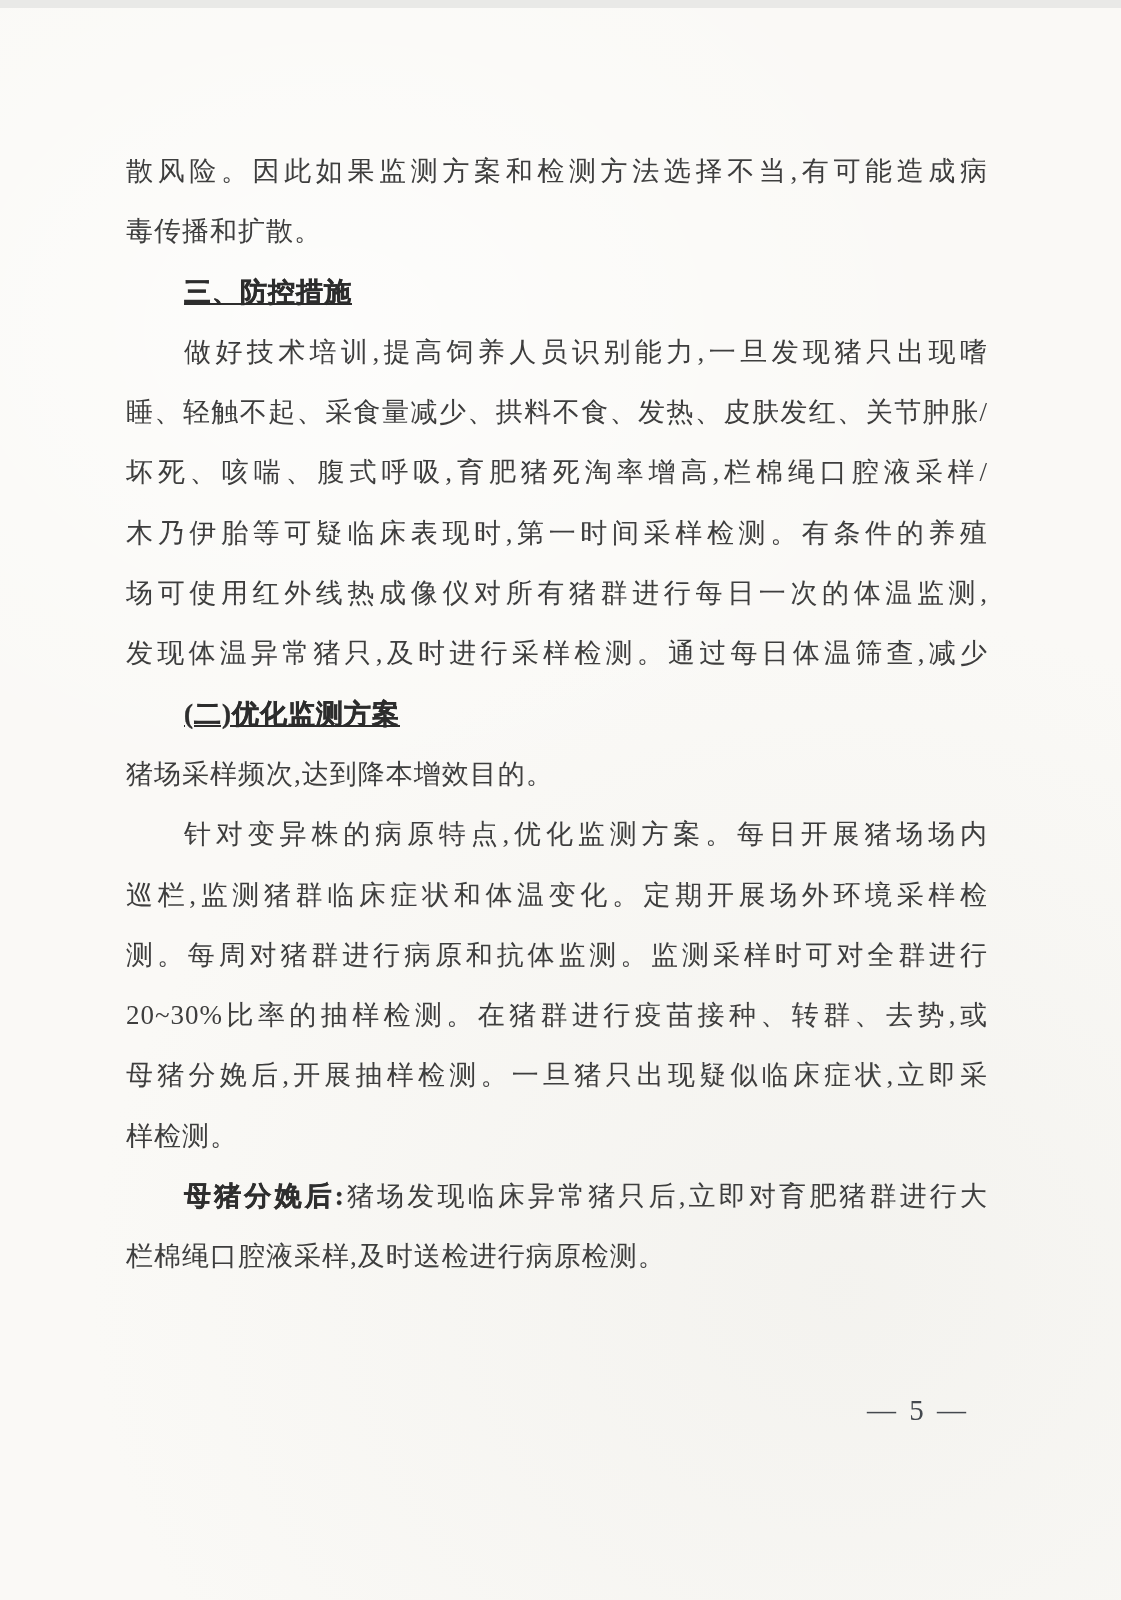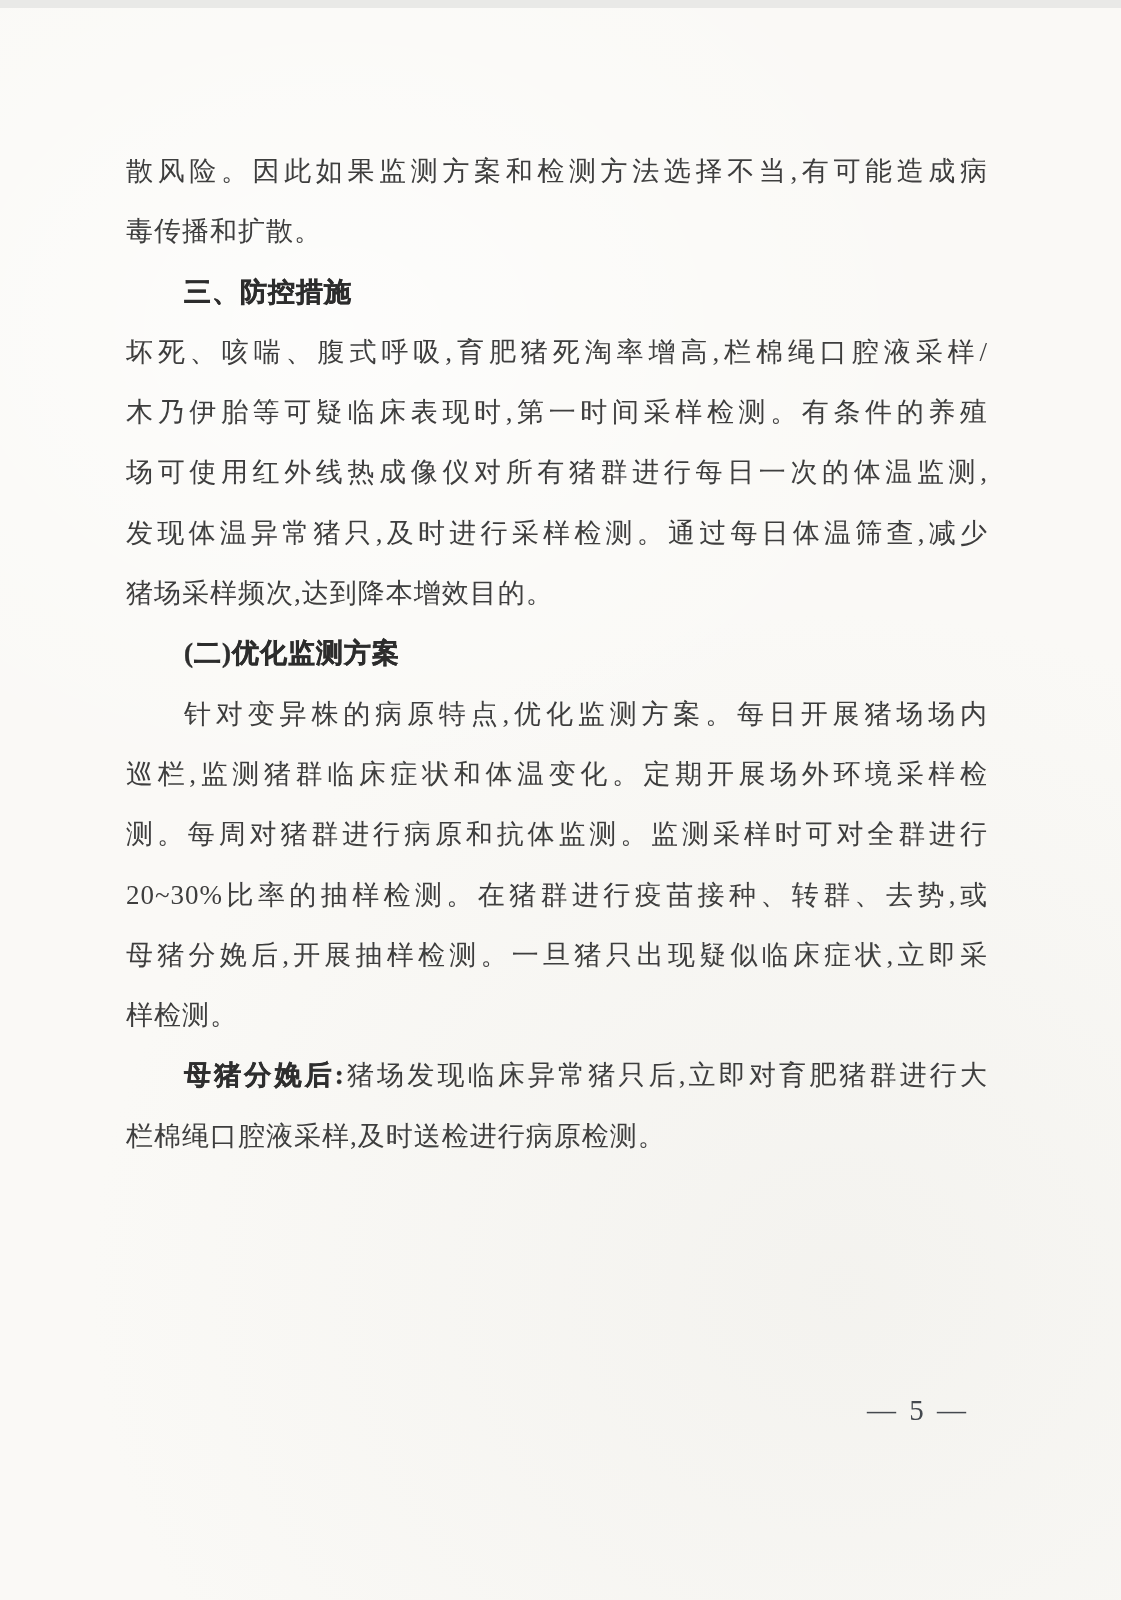--- a/index.html
+++ b/index.html
@@ -41,20 +41,21 @@
     text-align: justify;
     text-align-last: justify;
     text-justify: inter-character;
   }
   .line.indent {
     text-indent: 58px;
   }
   .line.heading {
     font-weight: bold;
     color: #2d2d2d;
+    text-decoration: underline;
     -webkit-text-stroke: 0.4px #2d2d2d;
   }
   .line b {
     font-weight: bold;
     color: #2f2f2f;
     -webkit-text-stroke: 0.3px #2f2f2f;
   }
   .page-number {
     position: absolute;
     top: 1384px;
@@ -67,26 +68,28 @@
   }
 </style>
 </head>
 <body>
 
 <div class="sheet">
   <div class="text-block">
       <div class="line full">散风险。因此如果监测方案和检测方法选择不当,有可能造成病</div>
       <div class="line">毒传播和扩散。</div>
       <div class="line heading indent">三、防控措施</div>
+      <div class="line indent full">做好技术培训,提高饲养人员识别能力,一旦发现猪只出现嗜</div>
+      <div class="line full">睡、轻触不起、采食量减少、拱料不食、发热、皮肤发红、关节肿胀/</div>
       <div class="line full">坏死、咳喘、腹式呼吸,育肥猪死淘率增高,栏棉绳口腔液采样/</div>
       <div class="line full">木乃伊胎等可疑临床表现时,第一时间采样检测。有条件的养殖</div>
       <div class="line full">场可使用红外线热成像仪对所有猪群进行每日一次的体温监测,</div>
       <div class="line full">发现体温异常猪只,及时进行采样检测。通过每日体温筛查,减少</div>
+      <div class="line heading indent">(二)优化监测方案</div>
       <div class="line">猪场采样频次,达到降本增效目的。</div>
-      <div class="line heading indent">(二)优化监测方案</div>
       <div class="line indent full">针对变异株的病原特点,优化监测方案。每日开展猪场场内</div>
       <div class="line full">巡栏,监测猪群临床症状和体温变化。定期开展场外环境采样检</div>
       <div class="line full">测。每周对猪群进行病原和抗体监测。监测采样时可对全群进行</div>
       <div class="line full">20~30%比率的抽样检测。在猪群进行疫苗接种、转群、去势,或</div>
       <div class="line full">母猪分娩后,开展抽样检测。一旦猪只出现疑似临床症状,立即采</div>
       <div class="line">样检测。</div>
       <div class="line indent full"><b>母猪分娩后:</b>猪场发现临床异常猪只后,立即对育肥猪群进行大</div>
       <div class="line">栏棉绳口腔液采样,及时送检进行病原检测。</div>
     </div>
   <div class="page-number">— 5 —</div>

